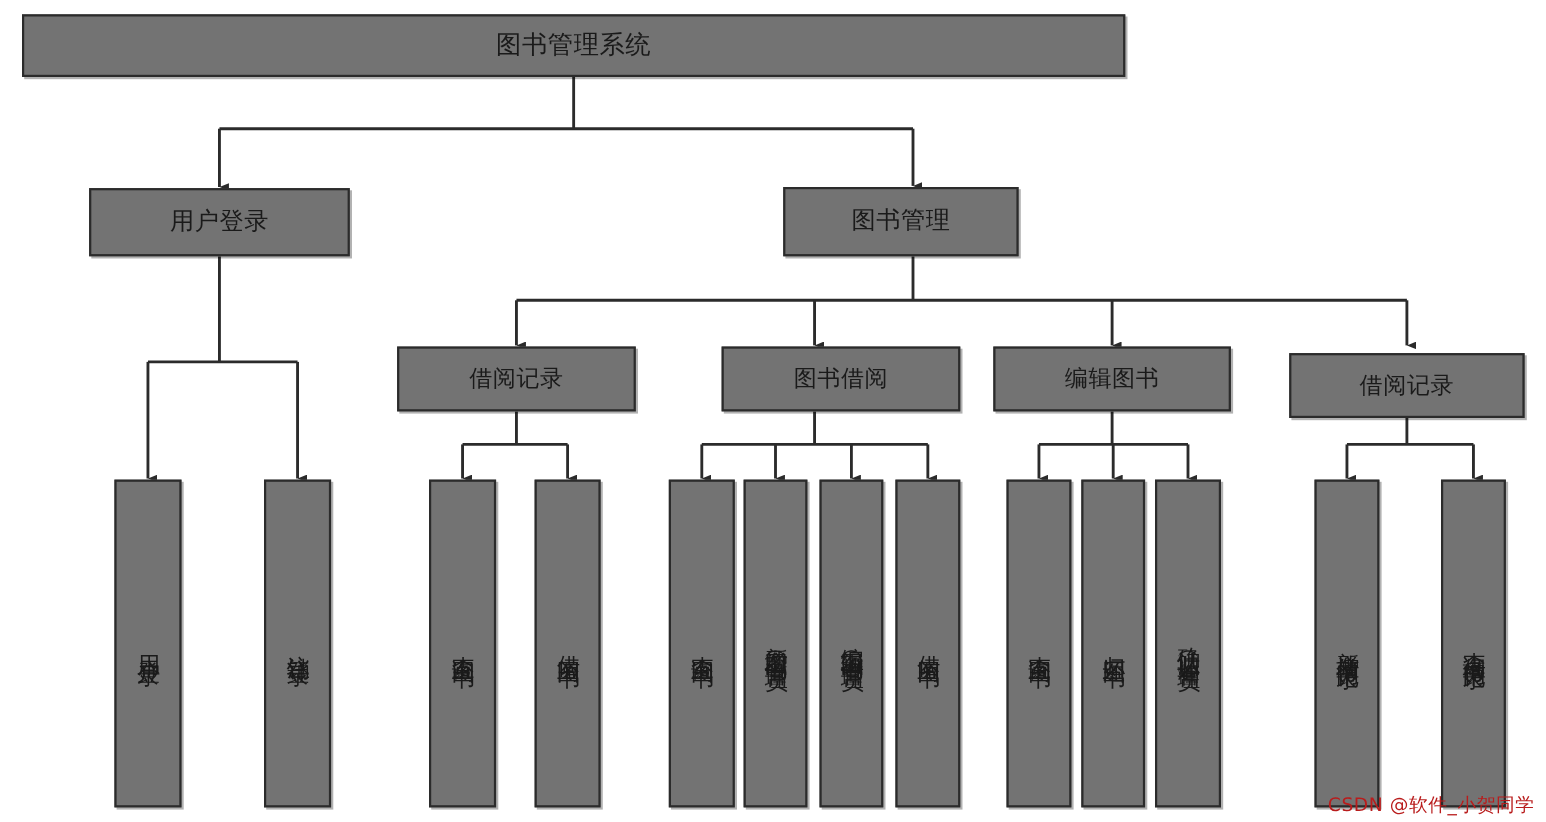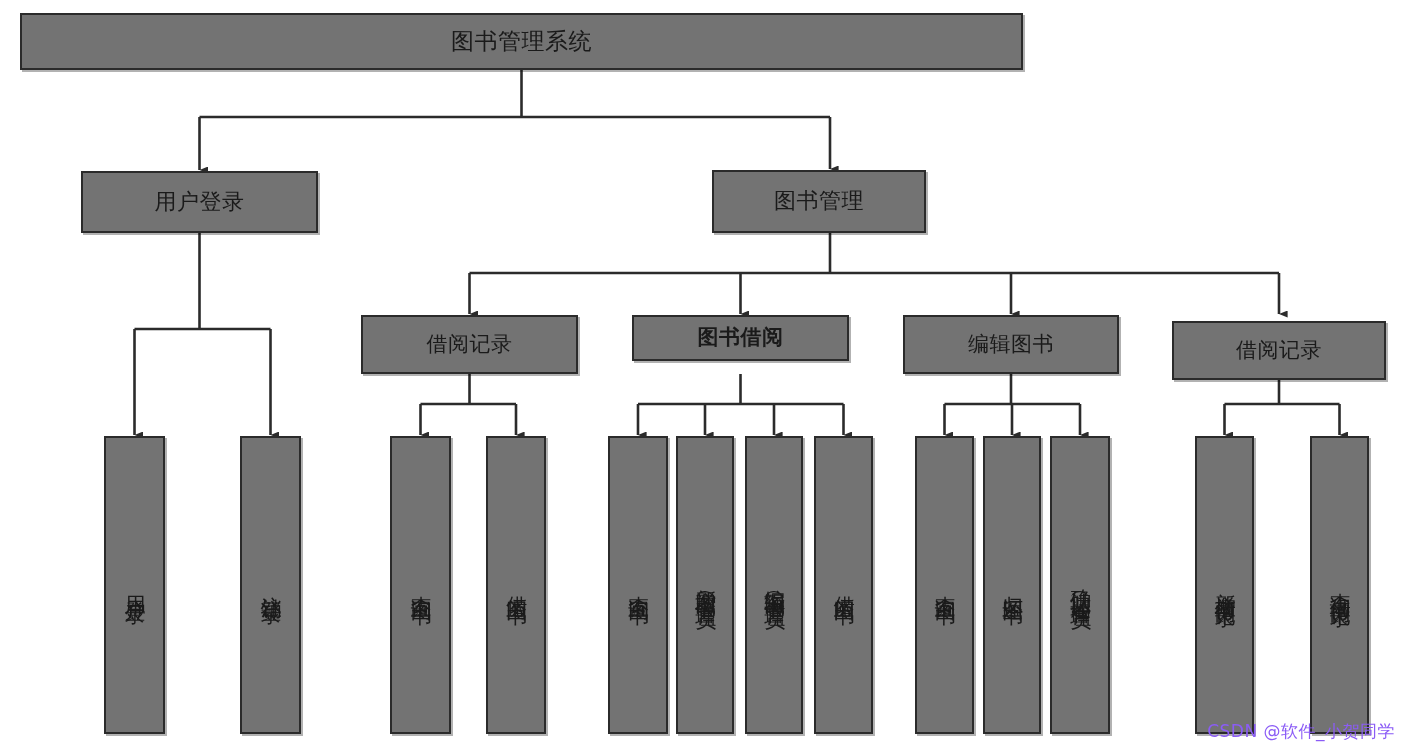--- a/index.html
+++ b/index.html
@@ -54,21 +54,21 @@
     left: 0; top: 0;
     width: 1405px;
     height: 747px;
     pointer-events: none;
   }
   #watermark {
     position: absolute;
     right: 10px;
     bottom: 4px;
     font-size: 17px;
-    color: #8b5cf6;
+    color: #b91c1c;
     letter-spacing: 0.5px;
     white-space: nowrap;
     user-select: none;
   }
 </style>
 </head>
 <body>
 
 <div id="diagram-root">
 
@@ -121,21 +121,21 @@
       </div>
       <div class="node-box level1" style="left: 81px; top: 171px; width: 237px; height: 62px;">
         <span class="node-label">用户登录</span>
       </div>
       <div class="node-box level1" style="left: 712px; top: 170px; width: 214px; height: 63px;">
         <span class="node-label">图书管理</span>
       </div>
       <div class="node-box level2" style="left: 361px; top: 315px; width: 217px; height: 59px;">
         <span class="node-label">借阅记录</span>
       </div>
-      <div class="node-box level2" style="left: 632px; top: 315px; width: 217px; height: 46px; font-weight: bold;">
+      <div class="node-box level2" style="left: 656px; top: 315px; width: 217px; height: 59px;">
         <span class="node-label">图书借阅</span>
       </div>
       <div class="node-box level2" style="left: 903px; top: 315px; width: 216px; height: 59px;">
         <span class="node-label">编辑图书</span>
       </div>
       <div class="node-box level2" style="left: 1172px; top: 321px; width: 214px; height: 59px;">
         <span class="node-label">借阅记录</span>
       </div>
       <div class="node-box leaf vertical" style="left: 104px; top: 436px; width: 61px; height: 298px;">
         <span class="node-label">用户登录</span>

